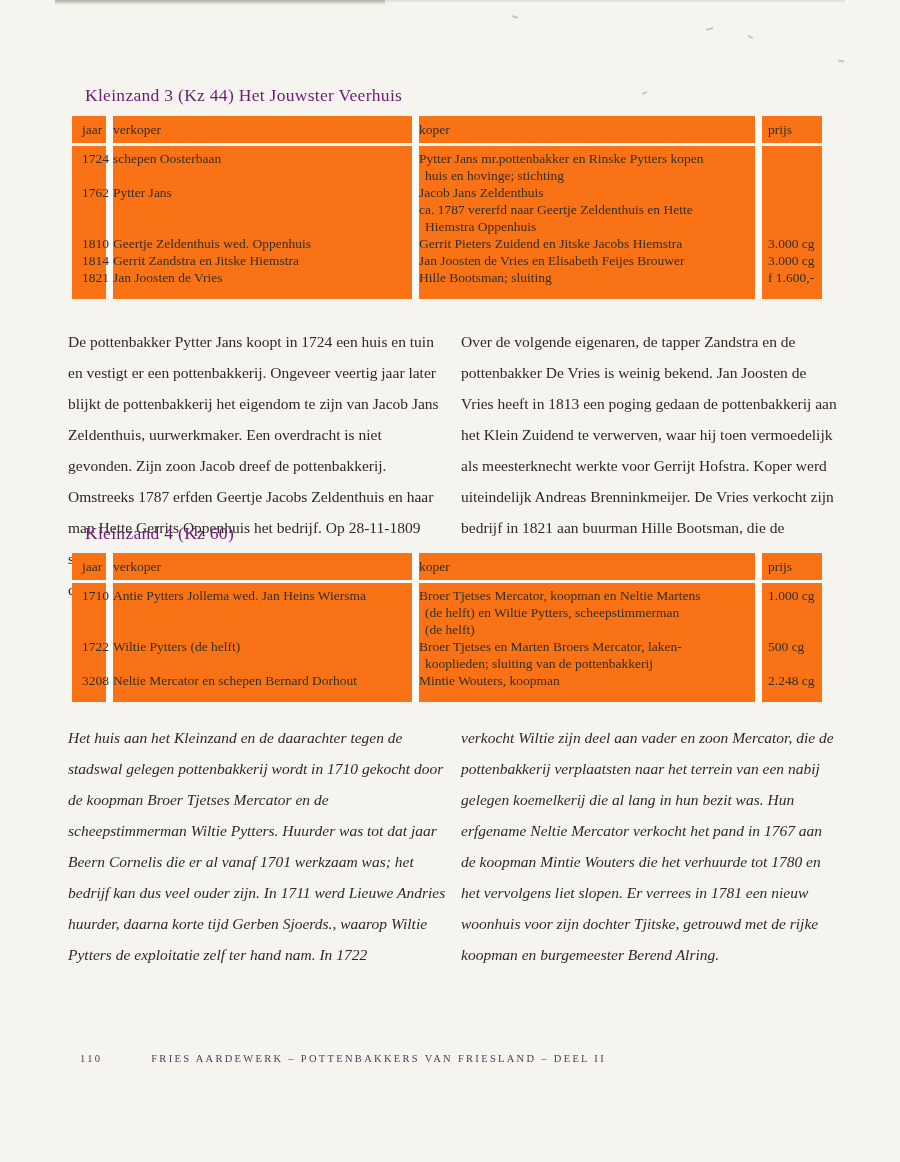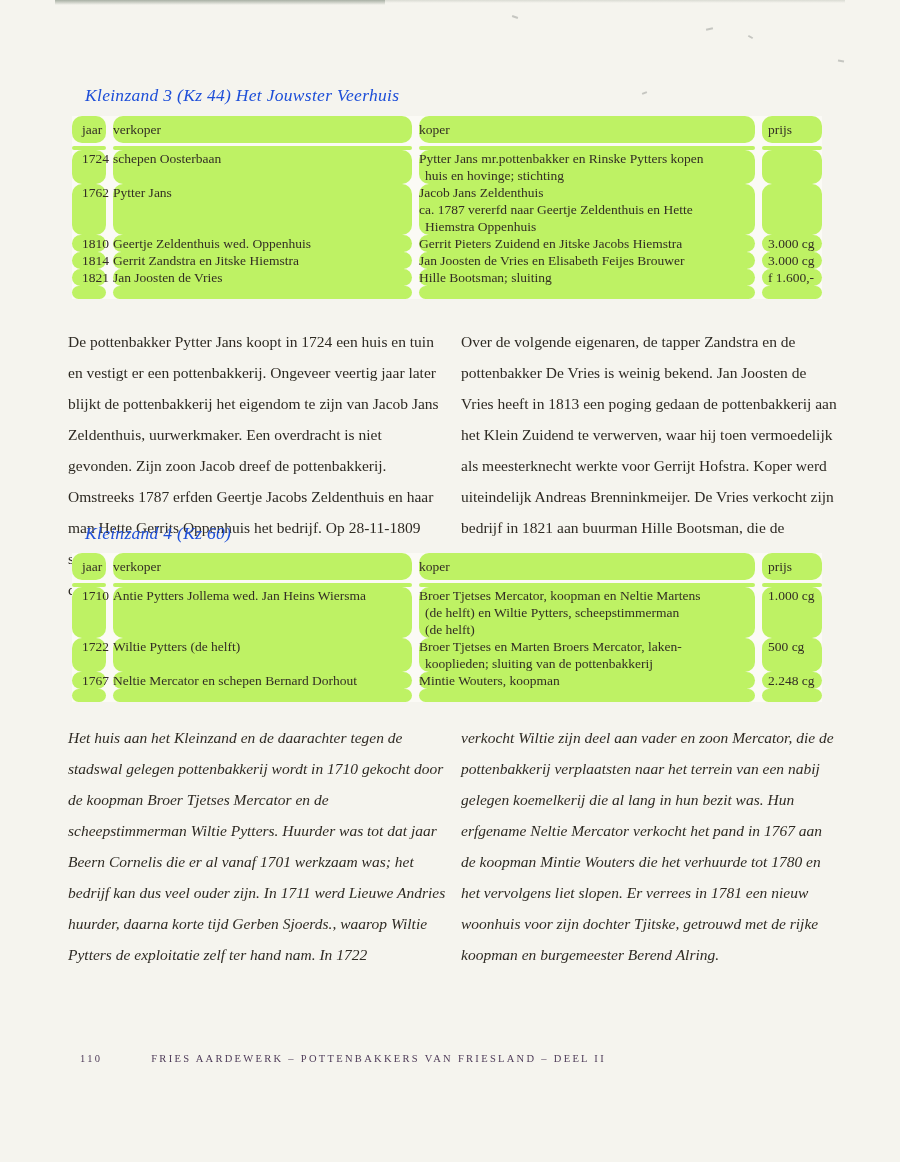--- a/index.html
+++ b/index.html
@@ -16,35 +16,35 @@
     background:linear-gradient(to bottom, rgba(120,130,115,0.22), rgba(120,130,115,0)); }
   .speck { position:absolute; background:rgba(110,112,108,0.35); }
   .s1 { top:16px; left:512px; width:6px; height:2px; transform:rotate(18deg); }
   .s2 { top:28px; left:706px; width:7px; height:2px; transform:rotate(-12deg); }
   .s3 { top:36px; left:748px; width:5px; height:2px; transform:rotate(30deg); }
   .s4 { top:60px; left:838px; width:6px; height:2px; transform:rotate(8deg); }
   .s5 { top:92px; left:642px; width:5px; height:2px; transform:rotate(-20deg); }
 
   .section-heading {
     position:absolute; left:85px; margin:0;
-    font-style:italic; font-weight:normal;
-    font-size:17.5px; letter-spacing:0.3px; color:#1d4ed8;
+    font-weight:normal;
+    font-size:17.5px; letter-spacing:0.3px; color:#701a75;
   }
   .h1 { top:85px; }
   .h2 { top:523px; }
 
   
   .ptable { position:absolute; left:72px; width:750px; background:#fbfaf5; }
   .t1 { top:116px; }
   .t2 { top:553px; }
   .ptable-head, .ptable-body {
     display:grid; grid-template-columns:34px 299px 336px 1fr; column-gap:7px;
   }
   .ptable-head { margin-bottom:3px; }
-  .th, .td { background:#bef264; font-size:13.5px; line-height:17px; color:#332e24;border-radius:10px; }
+  .th, .td { background:#f97316; font-size:13.5px; line-height:17px; color:#332e24; }
   .th { padding:5px 0 5px 0; }
   .th.c0, .td.c0 { padding-left:10px; }
   .th.c3, .td.c3 { padding-left:6px; }
   .td .ln.ind { padding-left:6px; }
   .td.pad-top { height:4px; }
   .td.pad-bottom { height:13px; }
 
   
   .cols { position:absolute; left:68px; width:772px; display:flex; gap:14px; }
   .p1 { top:326px; }
@@ -167,21 +167,21 @@
         <div class="td c3">1.000 cg</div>
         <div class="td c0">1722</div>
         <div class="td c1">
           <div class="ln">Wiltie Pytters (de helft)</div>
         </div>
         <div class="td c2">
           <div class="ln">Broer Tjetses en Marten Broers Mercator, laken-</div>
           <div class="ln ind">kooplieden; sluiting van de pottenbakkerij</div>
         </div>
         <div class="td c3">500 cg</div>
-        <div class="td c0">1767</div>
+        <div class="td c0">3208</div>
         <div class="td c1">
           <div class="ln">Neltie Mercator en schepen Bernard Dorhout</div>
         </div>
         <div class="td c2">
           <div class="ln">Mintie Wouters, koopman</div>
         </div>
         <div class="td c3">2.248 cg</div>
         <div class="td c0 pad-bottom"></div>
         <div class="td c1 pad-bottom"></div>
         <div class="td c2 pad-bottom"></div>

